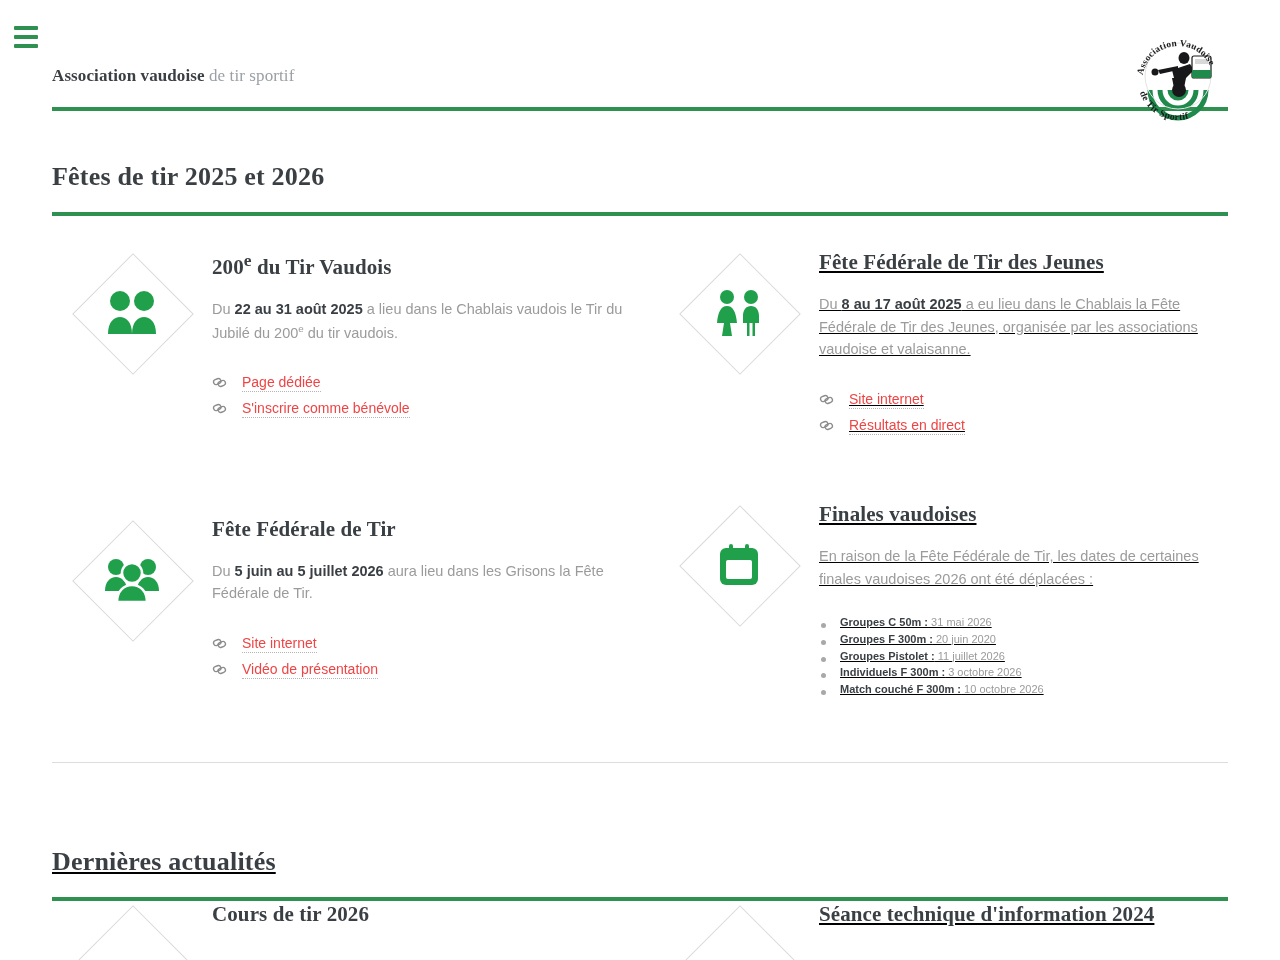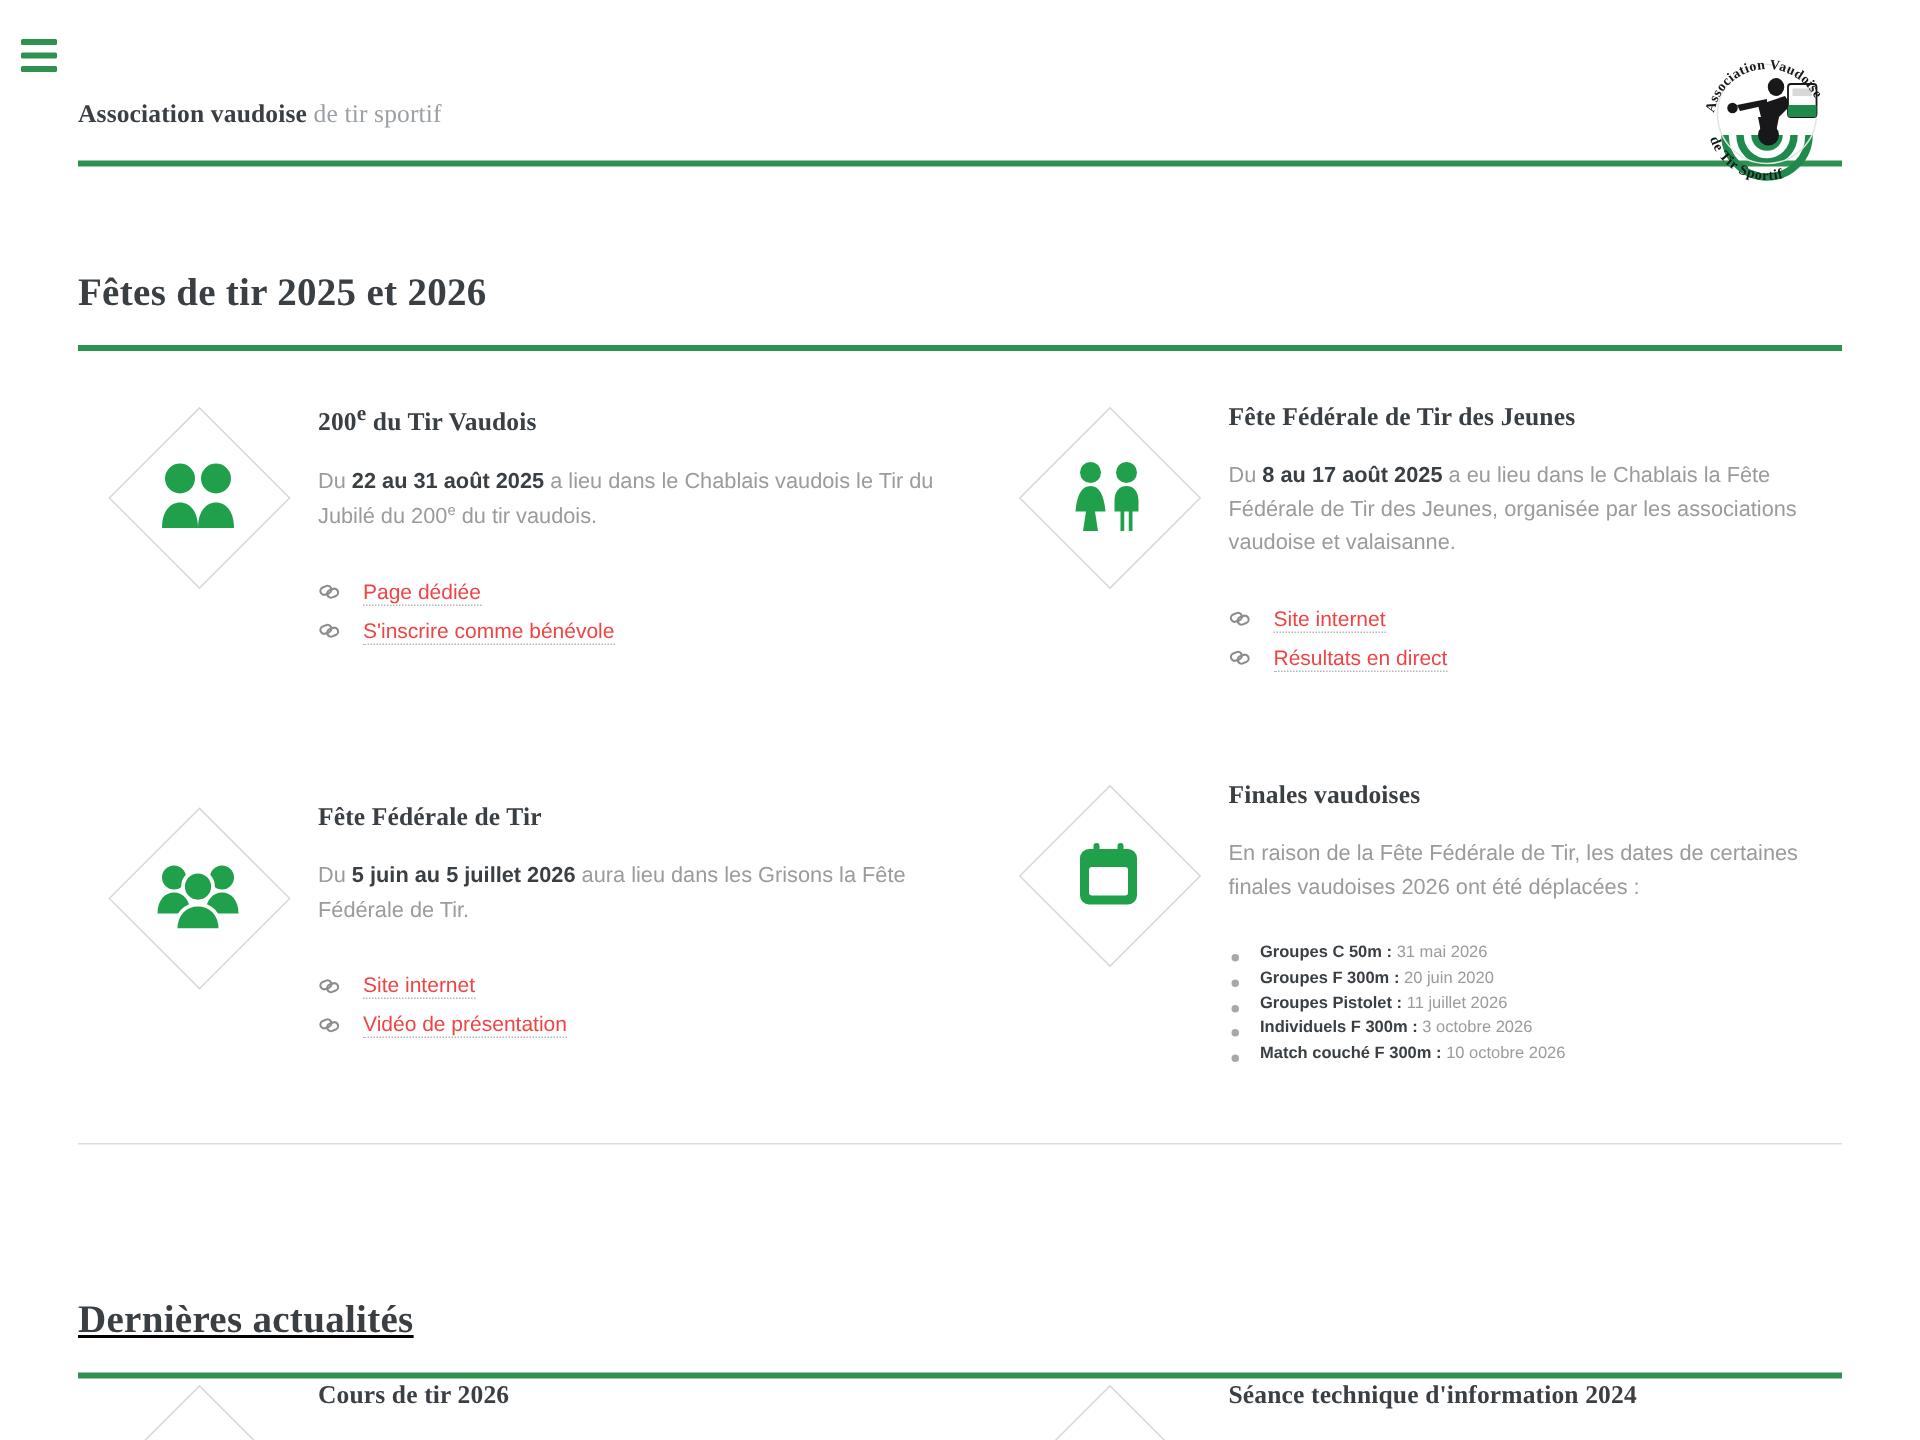--- a/index.html
+++ b/index.html
@@ -38,37 +38,37 @@
     width: 1176px; height: 4px; background: #2e9150;
   }
 
   
   .logo {
     position: absolute; right: 52px; top: 26px;
     width: 100px; height: 100px;
   }
 
   
-  .section { position: absolute; left: 52px; width: 1176px; margin-top: 18px; }
+  .section { position: absolute; left: 52px; width: 1176px; }
 
   .section-title {
     font-family: "Liberation Serif", serif;
     font-weight: bold;
     font-size: 26px;
     color: #3a3f44;
     letter-spacing: .2px;
   }
   .section-rule { margin-top: 20px; height: 4px; background: #2e9150; width: 100%; }
 
   .divider { position: absolute; left: 52px; width: 1176px; height: 1px; background: #dddddd; }
 
   
   .grid { display: flex; flex-wrap: wrap; }
   .card { display: flex; width: 607px; }
-  .card.right { width: 569px; }
+  .card.right { width: 569px; text-decoration: underline; }
 
   .iconwrap {
     width: 160px; flex: 0 0 160px;
     display: flex; align-items: flex-start; justify-content: center;
     padding-top: 6px;
   }
   .diamond {
     position: relative; width: 118px; height: 118px;
     display: flex; align-items: center; justify-content: center;
   }
@@ -77,21 +77,21 @@
     width: 84px; height: 84px; margin: -42px 0 0 -42px;
     border: 1px solid #d8d8d8;
     transform: rotate(45deg);
   }
   .diamond svg { position: relative; z-index: 1; }
 
   .body { flex: 1; min-width: 0; padding-top: 2px; }
 
   .card-title {
     font-family: "Liberation Serif", serif;
-    font-weight: bold; font-size: 17px; color: #3a3f44;
+    font-weight: bold; font-size: 21px; color: #3a3f44;
     letter-spacing: .1px; line-height: 1.2;
   }
   .card-text {
     margin-top: 18px;
     font-size: 14.5px; line-height: 1.55; color: #9b9b9b;
   }
   .card-text b { color: #3a3f44; font-weight: bold; }
   .card-text sup { font-size: 0.68em; vertical-align: super; }
 
   .links { margin-top: 26px; }

